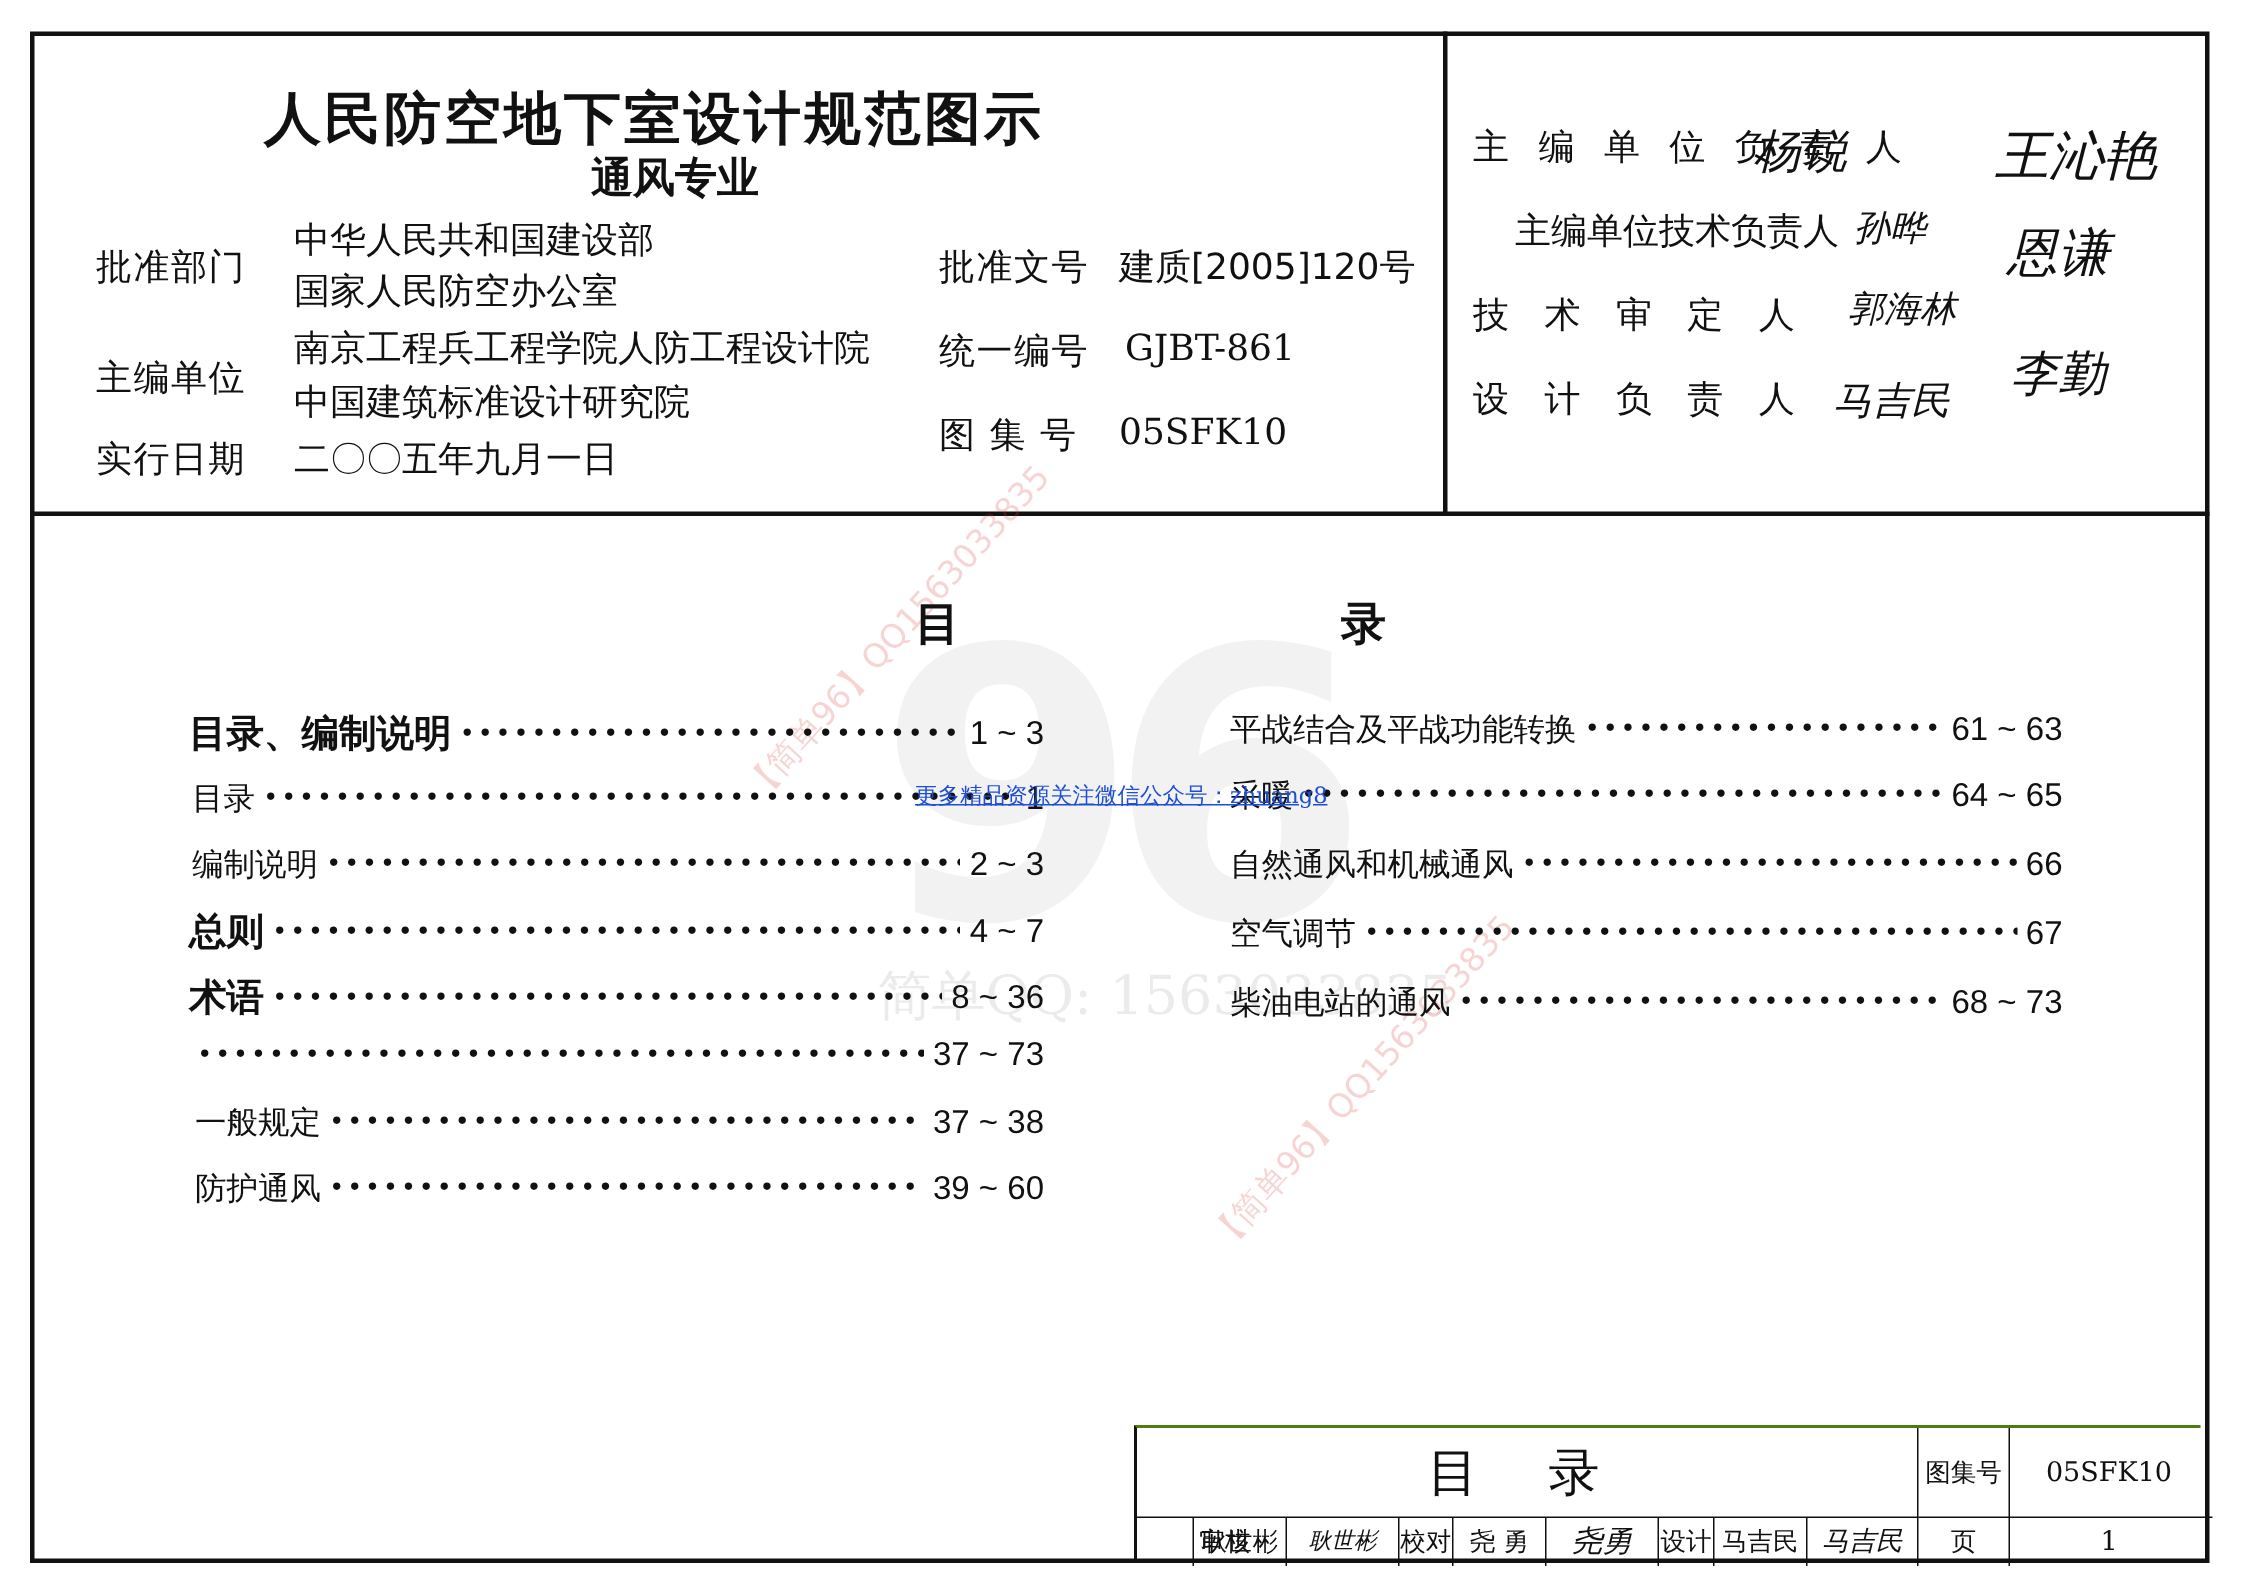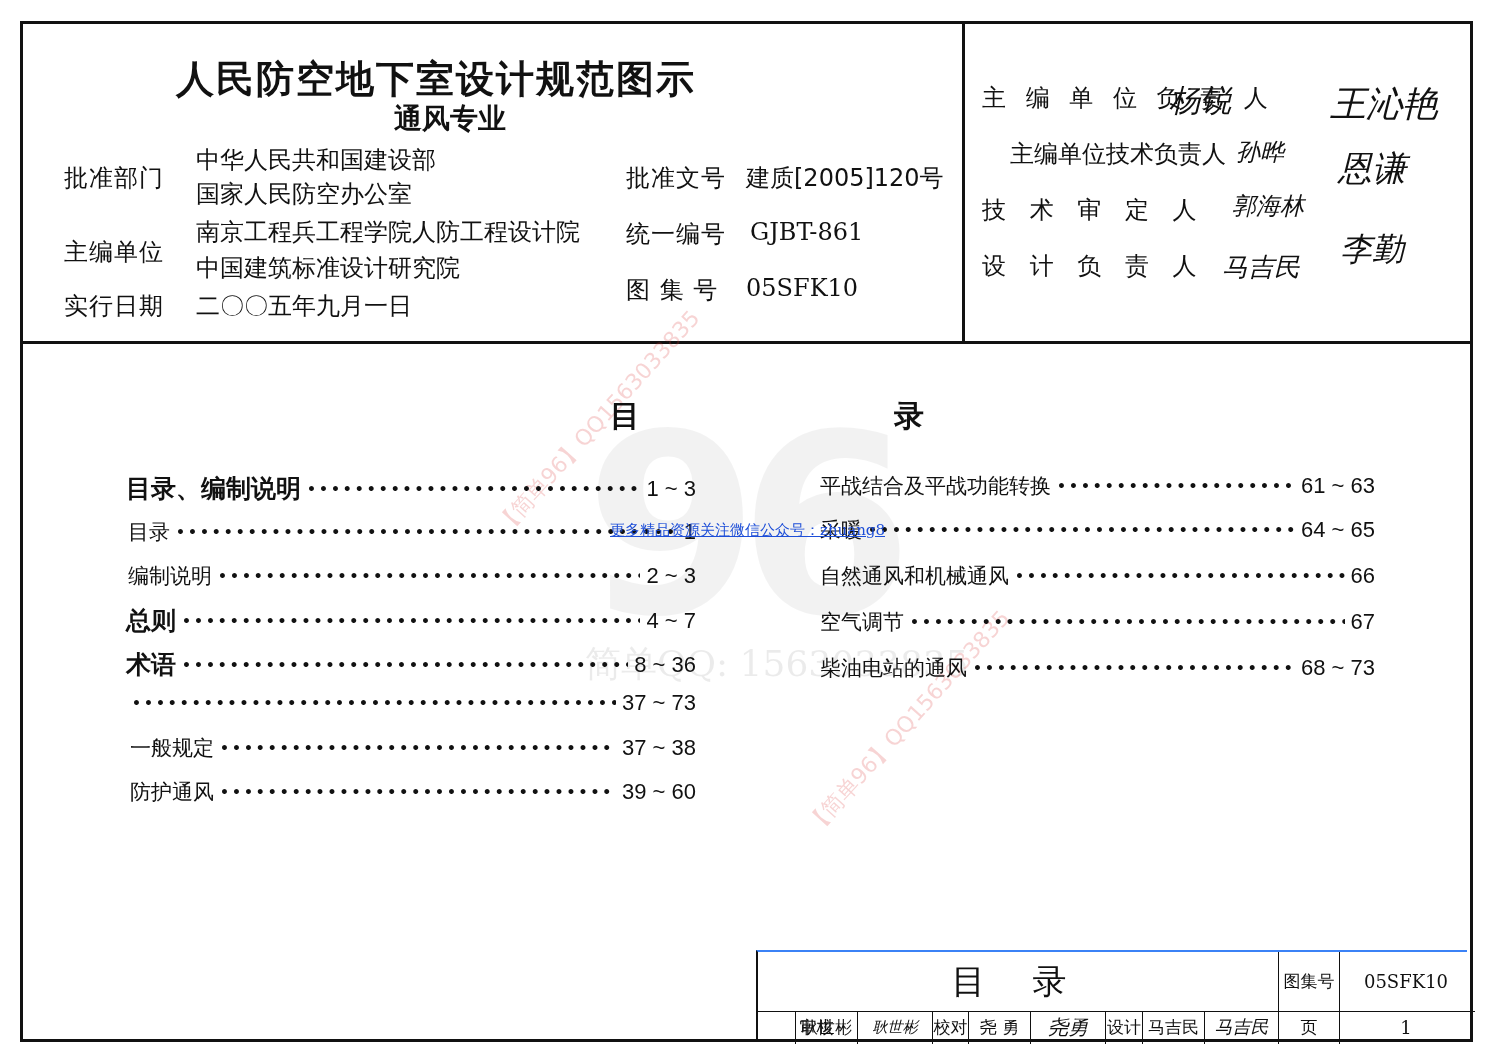--- a/index.html
+++ b/index.html
@@ -18,21 +18,21 @@
   .sig-label { font-size:24px; white-space:nowrap; }
   .sig { font-family:"DejaVu Serif", serif; font-style:italic; white-space:nowrap; color:#111; }
   .toc-head { font-size:30px; font-weight:bold; }
   .toc-row { position:absolute; display:flex; align-items:center; white-space:nowrap; }
   .toc-row .label { flex:0 0 auto; }
   .toc-row .dots { flex:1 1 auto; overflow:hidden; margin:0 6px; letter-spacing:3px; font-size:14px; font-weight:bold; }
   .toc-row .dots::before { content:"••••••••••••••••••••••••••••••••••••••••••••••••••••••••••••••••••••••••••••••••••••••••••••••••••••••••••••••••"; }
   .toc-row .page { flex:0 0 auto; font-family:"Liberation Sans Narrow","Liberation Sans", sans-serif; font-size:22px; }
   .lvl1 .label { font-size:25px; font-weight:bold; }
   .lvl2 .label { font-size:21px; }
-  .tb { position:absolute; left:756px; top:950px; width:711px; height:92px; border-top:2px solid #3b82f6; border-left:2px solid #111; box-sizing:border-box; }
+  .tb { position:absolute; left:756px; top:950px; width:711px; height:92px; border-top:2px solid #4d7c0f; border-left:2px solid #111; box-sizing:border-box; }
   .tb-cell { position:absolute; display:flex; align-items:center; justify-content:center; box-sizing:border-box; white-space:nowrap; }
   .wm-big { position:absolute; left:585px; top:380px; font-size:250px; font-weight:bold; color:rgba(0,0,0,0.05); font-family:"DejaVu Sans", sans-serif; letter-spacing:-20px; }
   .wm-qq { position:absolute; left:585px; top:640px; font-size:36px; color:rgba(0,0,0,0.08); font-family:"DejaVu Serif", serif; white-space:nowrap; }
   .wm-red { position:absolute; left:610px; top:521px; font-size:15px; color:#1d4ed8; font-family:"DejaVu Serif", serif; white-space:nowrap;text-decoration:underline; }
   .wm-stamp { position:absolute; font-size:22px; color:rgba(220,60,60,0.22); font-family:"DejaVu Sans", sans-serif; white-space:nowrap; transform-origin:left top; }
 </style>
 </head>
 <body>
 
 <div class="frame"></div>

